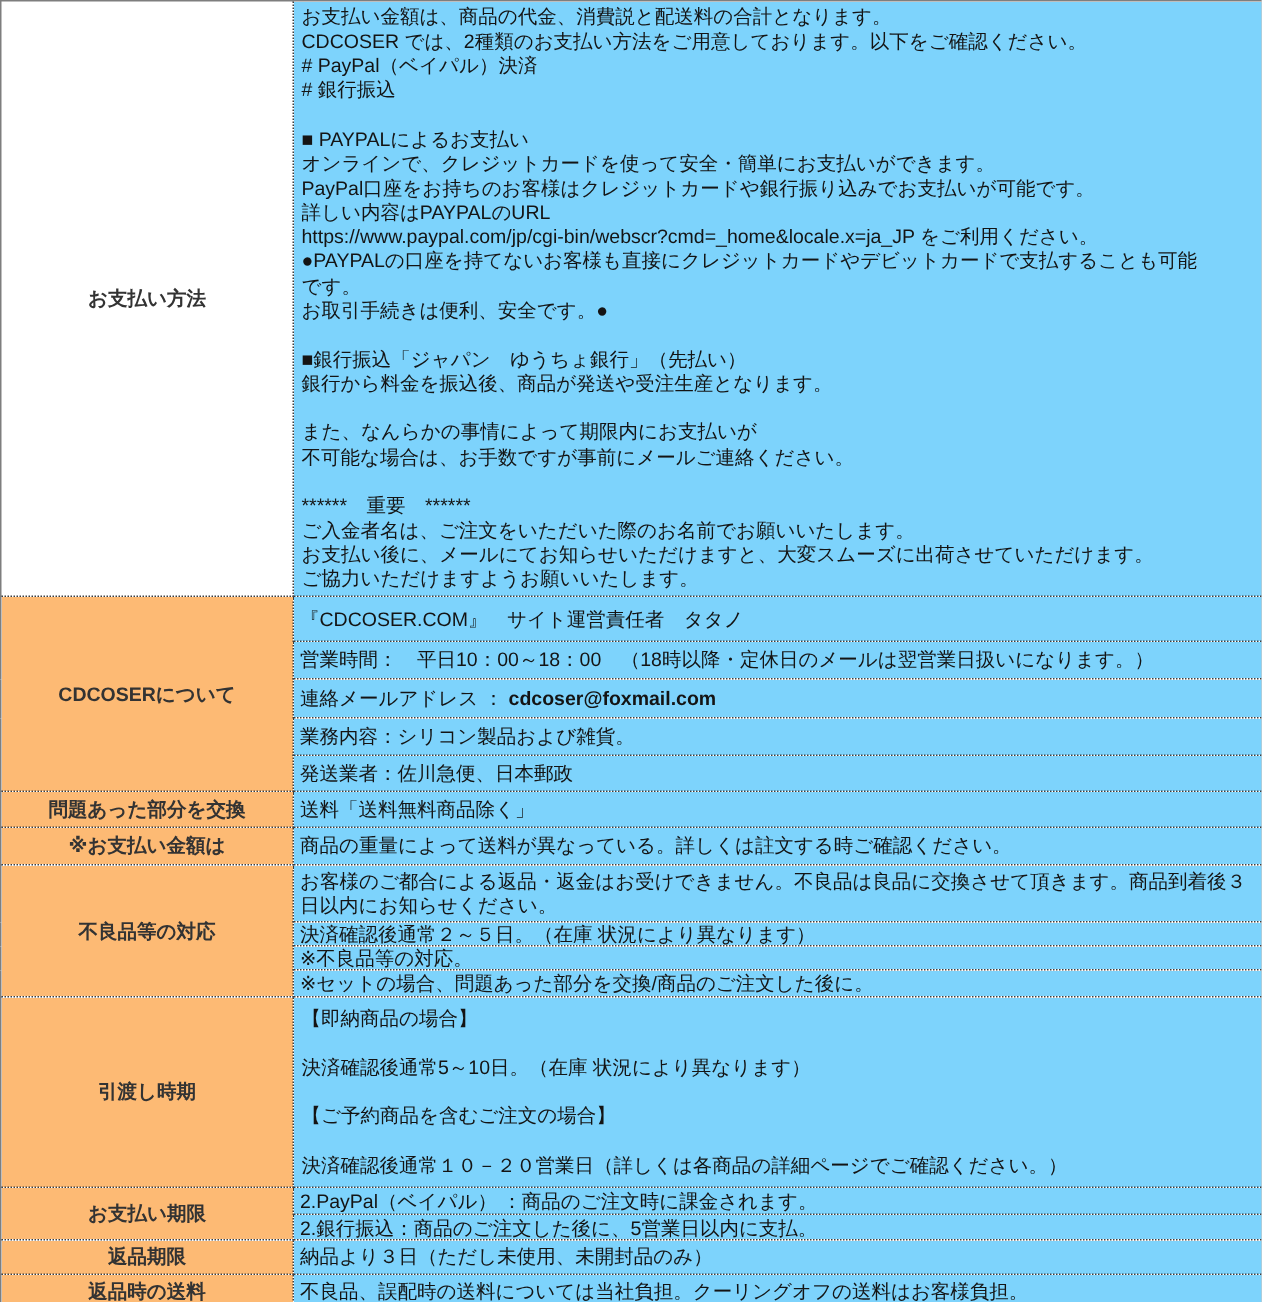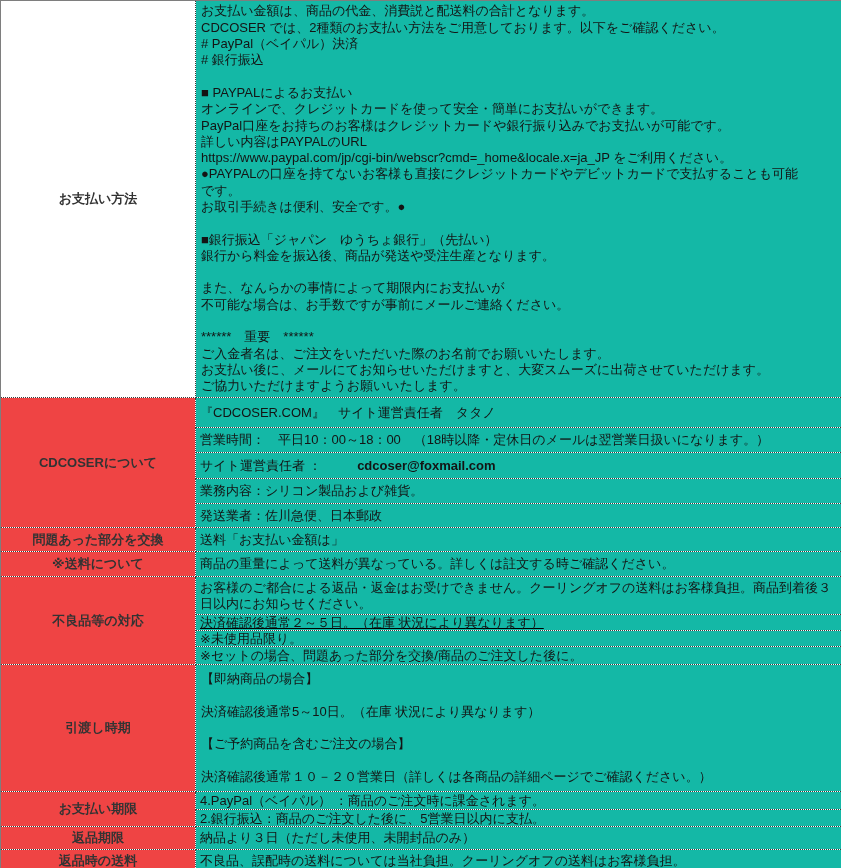--- a/index.html
+++ b/index.html
@@ -17,45 +17,45 @@
     border:1px dotted #3c3c3c;
     font-family:"Liberation Sans","DejaVu Sans",sans-serif;
     font-size:13px;
     line-height:16px;
     color:#141414;
     padding:1px 4px;
     overflow:hidden;
     box-sizing:border-box;
   }
   th{
-    background:#ef4444;
+    background:#fdba74;
     color:#333333;
     font-weight:bold;
     text-align:center;
     vertical-align:middle;
   }
   th.first{background:#ffffff;}
   td{
-    background:#14b8a6;
+    background:#7dd3fc;
     vertical-align:middle;
     white-space:pre-wrap;
     word-break:break-all;
     text-align:left;
   }
   td.tall{line-height:16.3px;padding:2px 5px;}
   td.compact{line-height:13px;}
-  .email{font-weight:bold;margin-left:32px;}
+  .email{font-weight:bold;}
   
   tr.h397{height:397px;}
   tr.h30{height:30px;}
   tr.h26{height:26px;}
   tr.h25{height:25px;}
   tr.h24{height:24px;}
   tr.h38{height:38px;}
-  tr.h14{height:14px;text-decoration:underline;}
+  tr.h14{height:14px;}
   tr.h15{height:15px;}
   tr.h18{height:18px;}
   tr.h127{height:127px;}
   tr.h17{height:17px;}
   tr.h23{height:23px;padding-left:44px;}
   tr.h22{height:22px;}
 </style>
 </head>
 <body>
 
@@ -95,67 +95,67 @@
   </tr>
 
   <tr class="h30">
     <th rowspan="5">CDCOSERについて</th>
     <td>『CDCOSER.COM』　サイト運営責任者　タタノ</td>
   </tr>
   <tr class="h25">
     <td>営業時間：　平日10：00～18：00　（18時以降・定休日のメールは翌営業日扱いになります。）</td>
   </tr>
   <tr class="h26">
-    <td><span>サイト運営責任者 ： </span><span class="email">cdcoser@foxmail.com</span></td>
+    <td><span>連絡メールアドレス ： </span><span class="email">cdcoser@foxmail.com</span></td>
   </tr>
   <tr class="h25">
     <td>業務内容：シリコン製品および雑貨。</td>
   </tr>
   <tr class="h24">
     <td>発送業者：佐川急便、日本郵政</td>
   </tr>
 
   <tr class="h24">
     <th>問題あった部分を交換</th>
-    <td>送料「お支払い金額は」</td>
+    <td>送料「送料無料商品除く」</td>
   </tr>
 
   <tr class="h25">
-    <th>※送料について</th>
+    <th>※お支払い金額は</th>
     <td>商品の重量によって送料が異なっている。詳しくは註文する時ご確認ください。</td>
   </tr>
 
   <tr class="h38">
     <th rowspan="4">不良品等の対応</th>
-    <td>お客様のご都合による返品・返金はお受けできません。クーリングオフの送料はお客様負担。商品到着後３日以内にお知らせください。</td>
+    <td>お客様のご都合による返品・返金はお受けできません。不良品は良品に交換させて頂きます。商品到着後３日以内にお知らせください。</td>
   </tr>
   <tr class="h14">
     <td class="compact">決済確認後通常２～５日。（在庫 状況により異なります）</td>
   </tr>
   <tr class="h15">
-    <td class="compact">※未使用品限り。</td>
+    <td class="compact">※不良品等の対応。</td>
   </tr>
   <tr class="h18">
     <td class="compact">※セットの場合、問題あった部分を交換/商品のご注文した後に。</td>
   </tr>
 
   <tr class="h127">
     <th>引渡し時期</th>
     <td class="tall">【即納商品の場合】
 
 決済確認後通常5～10日。（在庫 状況により異なります）
 
 【ご予約商品を含むご注文の場合】
 
 決済確認後通常１０－２０営業日（詳しくは各商品の詳細ページでご確認ください。）</td>
   </tr>
 
   <tr class="h18">
     <th rowspan="2">お支払い期限</th>
-    <td class="compact">4.PayPal（ベイパル） ：商品のご注文時に課金されます。</td>
+    <td class="compact">2.PayPal（ベイパル） ：商品のご注文時に課金されます。</td>
   </tr>
   <tr class="h17">
     <td class="compact">2.銀行振込：商品のご注文した後に、5営業日以内に支払。</td>
   </tr>
 
   <tr class="h23">
     <th>返品期限</th>
     <td>納品より３日（ただし未使用、未開封品のみ）</td>
   </tr>
 

